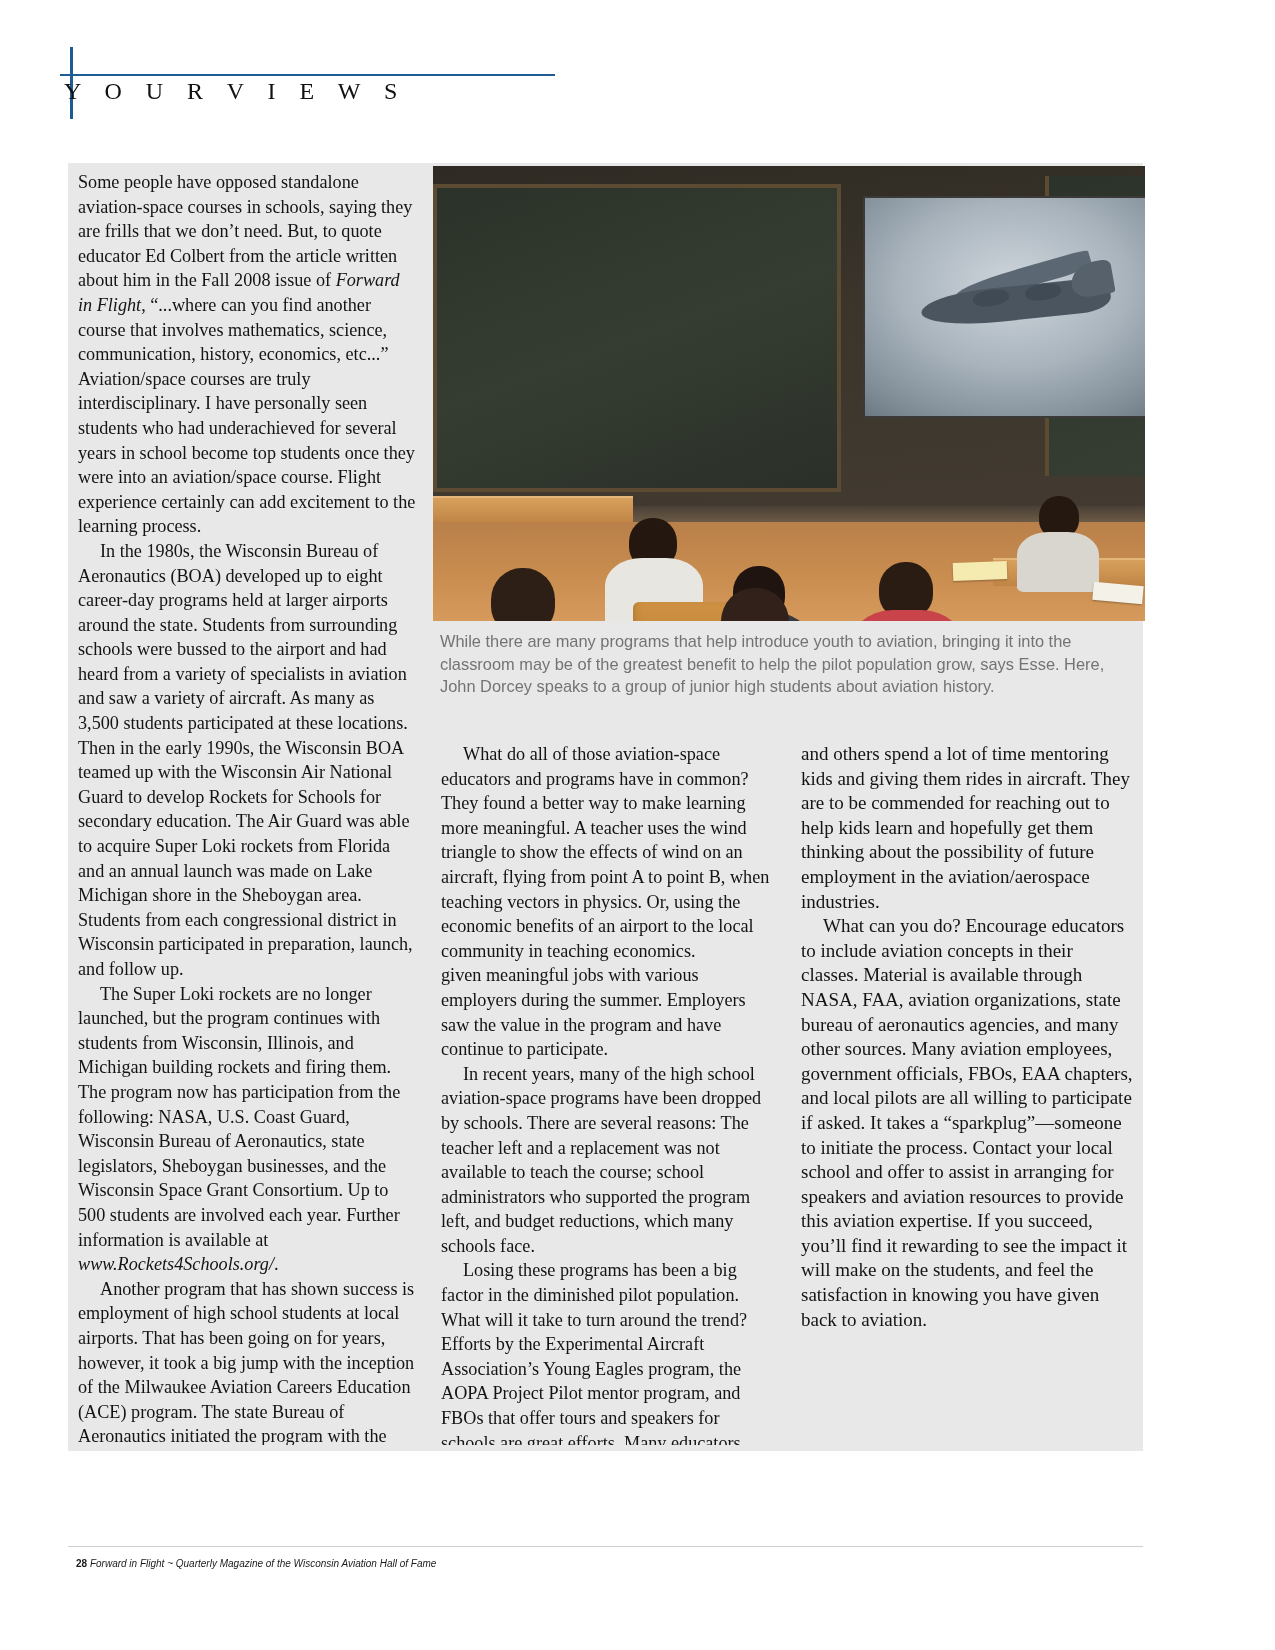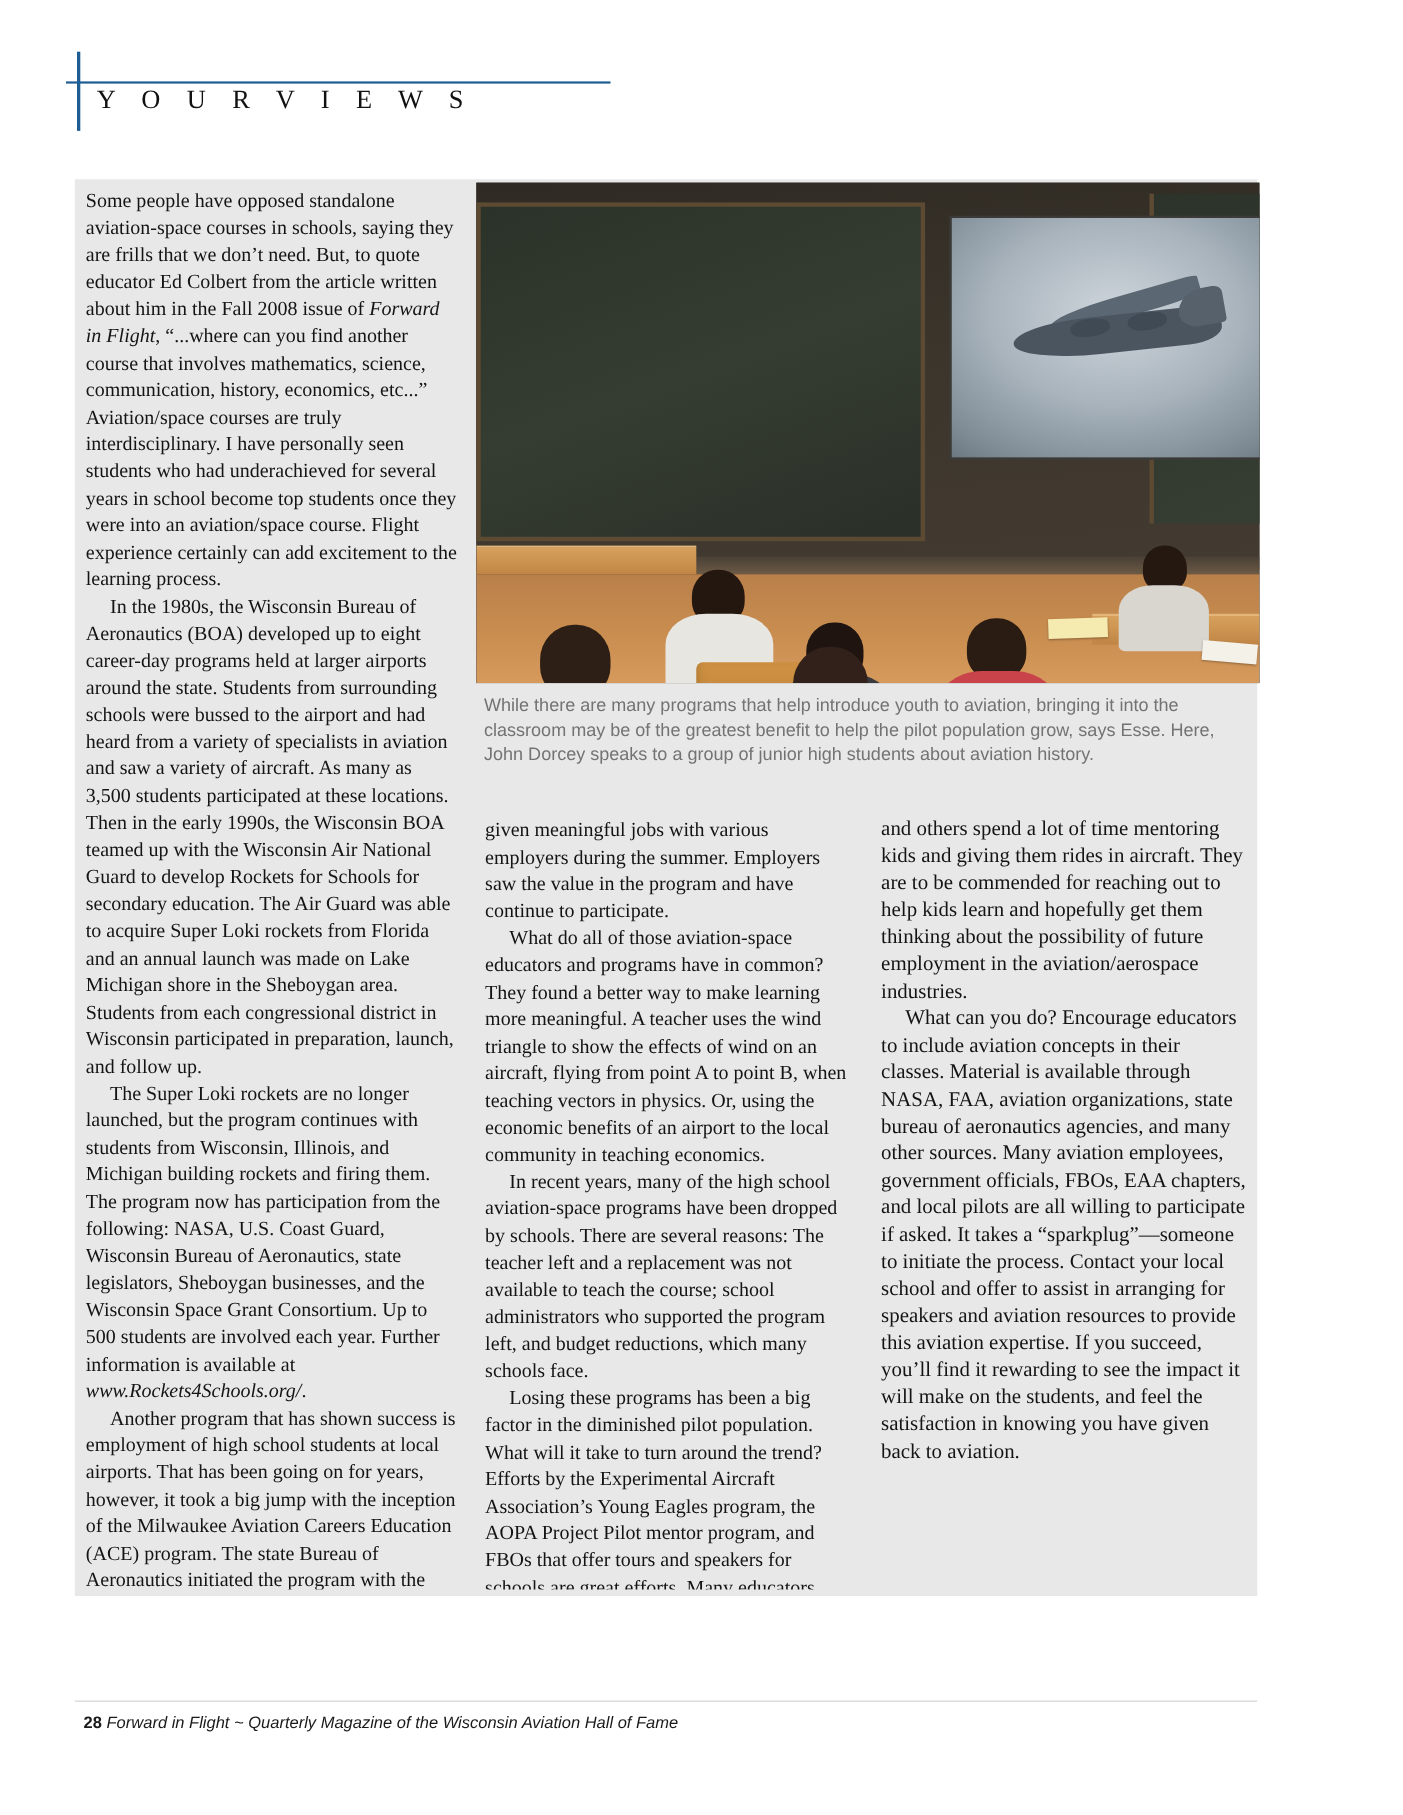--- a/index.html
+++ b/index.html
@@ -33,21 +33,21 @@
   #header-hrule {
     position: absolute;
     left: 60px;
     top: 74px;
     width: 495px;
     height: 2px;
     background: #1d5d93;
   }
   #section-title {
     position: absolute;
-    left: 88px;
+    left: 64px;
     top: 78px;
     font-family: "Liberation Serif", "DejaVu Serif", serif;
     font-size: 24px;
     letter-spacing: 9px;
     color: #111111;
     white-space: nowrap;
     text-align: right;
   }
 
   
@@ -251,21 +251,21 @@
     position: absolute;
     left: 68px; top: 0;
     width: 1075px; height: 1px;
     background: #cfcfcf;
   }
   #footer-text {
     position: absolute;
     left: 76px;
     top: 12px;
     font-family: "Liberation Sans", "DejaVu Sans", sans-serif;
-    font-size: 15px;
+    font-size: 10px;
     font-style: italic;
     color: #1a1a1a;
     white-space: nowrap;
   }
   #footer-pageno {
     font-weight: bold;
     font-style: normal;
   }
 </style>
 </head>
@@ -332,25 +332,25 @@
   <div class="ph ph-head" id="ph-s5-head"></div>
   <div class="ph ph-body" id="ph-s5-body"></div>
 
   <div class="ph ph-head" id="ph-s4-head"></div>
 
 </div>
 
 <div id="photo-caption">While there are many programs that help introduce youth to aviation, bringing it into the classroom may be of the greatest benefit to help the pilot population grow, says Esse. Here, John Dorcey speaks to a group of junior high students about aviation history.</div>
 
 <div id="col-mid">
+  <p class="para indent">
+    <span>What do all of those aviation-space educators and programs have in common? They found a better way to make learning more meaningful. A teacher uses the wind triangle to show the effects of wind on an aircraft, flying from point A to point B, when teaching vectors in physics. Or, using the economic benefits of an airport to the local community in teaching economics.</span>
+  </p>
   <p class="para">
     <span>given meaningful jobs with various employers during the summer. Employers saw the value in the program and have continue to participate.</span>
-  </p>
-  <p class="para indent">
-    <span>What do all of those aviation-space educators and programs have in common? They found a better way to make learning more meaningful. A teacher uses the wind triangle to show the effects of wind on an aircraft, flying from point A to point B, when teaching vectors in physics. Or, using the economic benefits of an airport to the local community in teaching economics.</span>
   </p>
   <p class="para indent">
     <span>In recent years, many of the high school aviation-space programs have been dropped by schools. There are several reasons:  The teacher left and a replacement was not available to teach the course; school administrators who supported the program left, and budget reductions, which many schools  face.</span>
   </p>
   <p class="para indent">
     <span>Losing these programs has been a big factor in the diminished pilot population. What will it take to turn around the trend? Efforts by the Experimental Aircraft Association’s Young Eagles program, the AOPA Project Pilot mentor program, and FBOs that offer tours and speakers for schools are great efforts. Many educators, business people, pilots,</span>
   </p>
 </div>
 
 <div id="col-right">

